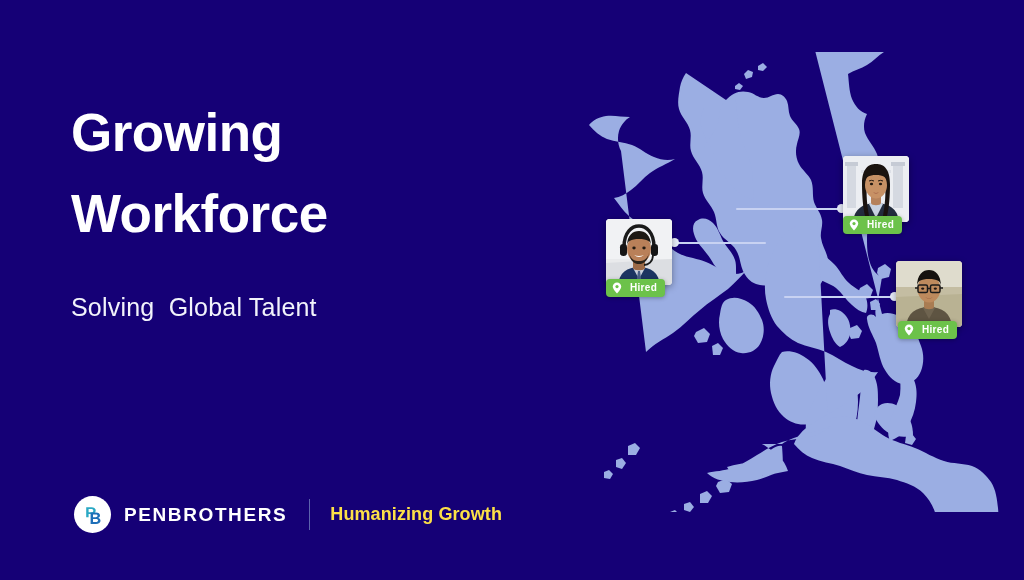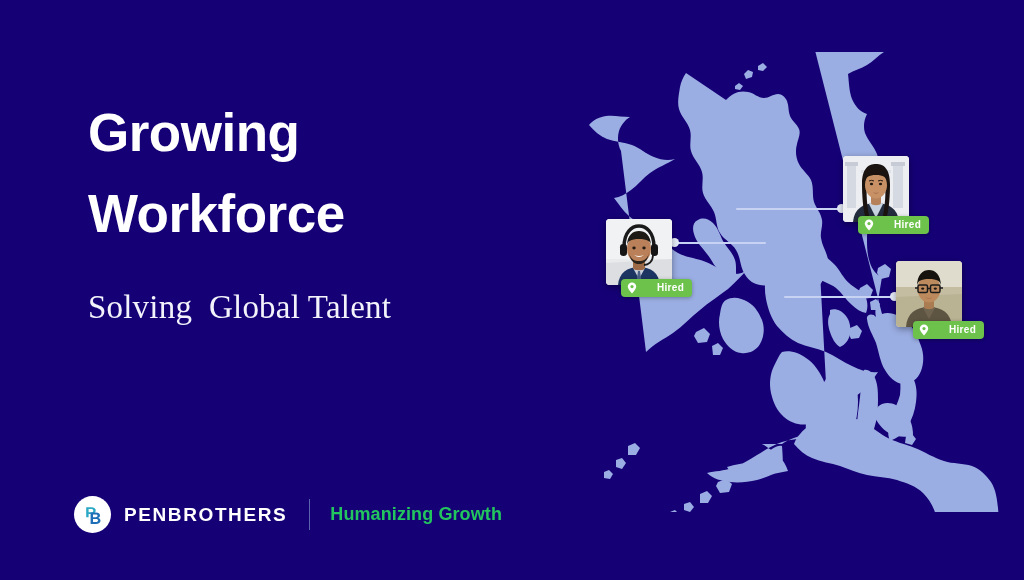--- a/index.html
+++ b/index.html
@@ -17,43 +17,42 @@
     position: relative;
     width: 1024px;
     height: 580px;
     background: #150076;
     overflow: hidden;
   }
 
   
   .left-col {
     position: absolute;
-    left: 88px;
+    left: 71px;
     top: 92px;
     width: 470px;
   }
   .headline {
     color: #ffffff;
     font-size: 53px;
     font-weight: 700;
     line-height: 81px;
     letter-spacing: -0.5px;
     margin: 0;
     white-space: nowrap;
   }
   .subhead {
     color: #f2f3fb;
-    font-size: 33px;
+    font-size: 25px;
     font-weight: 400;
     line-height: 50px;
     letter-spacing: 0.2px;
     margin: 0;
     padding-top: 28px;
     white-space: pre;
-    font-family: Liberation Serif, serif;
   }
 
   
   .logo-row {
     position: absolute;
     left: 74px;
     bottom: 47px;
     display: flex;
     align-items: center;
     justify-content: flex-end;
@@ -78,21 +77,21 @@
     white-space: nowrap;
   }
   .logo-divider {
     width: 1px;
     height: 31px;
     background: #5c63ad;
     margin: 0 20px 0 22px;
     flex: 0 0 auto;
   }
   .tagline {
-    color: #22c55e;
+    color: #fde047;
     font-size: 18px;
     font-weight: 600;
     letter-spacing: 0.1px;
     white-space: nowrap;
   }
 
   
   .map-stage {
     position: absolute;
     left: 576px;
@@ -135,26 +134,25 @@
     overflow: hidden;
     position: relative;
     box-shadow: 0 2px 7px rgba(0,0,0,0.38);
     background: #dfe3ea;
   }
   .pin-photo svg { display: block; width: 100%; height: 100%; }
   .hired-badge {
     position: absolute;
     display: flex;
     align-items: center;
-    gap: 20px;
+    gap: 8px;
     background: #6cc24a;
     border-radius: 4px;
     padding: 3px 8px 3px 6px;
     box-shadow: 0 1px 4px rgba(0,0,0,0.3);
-    margin-left: 15px;
   }
   .hired-badge .pin-icon {
     width: 10px;
     height: 12px;
     flex: 0 0 auto;
   }
   .hired-badge .pin-icon svg { display: block; }
   .hired-label {
     color: #ffffff;
     font-size: 10px;

